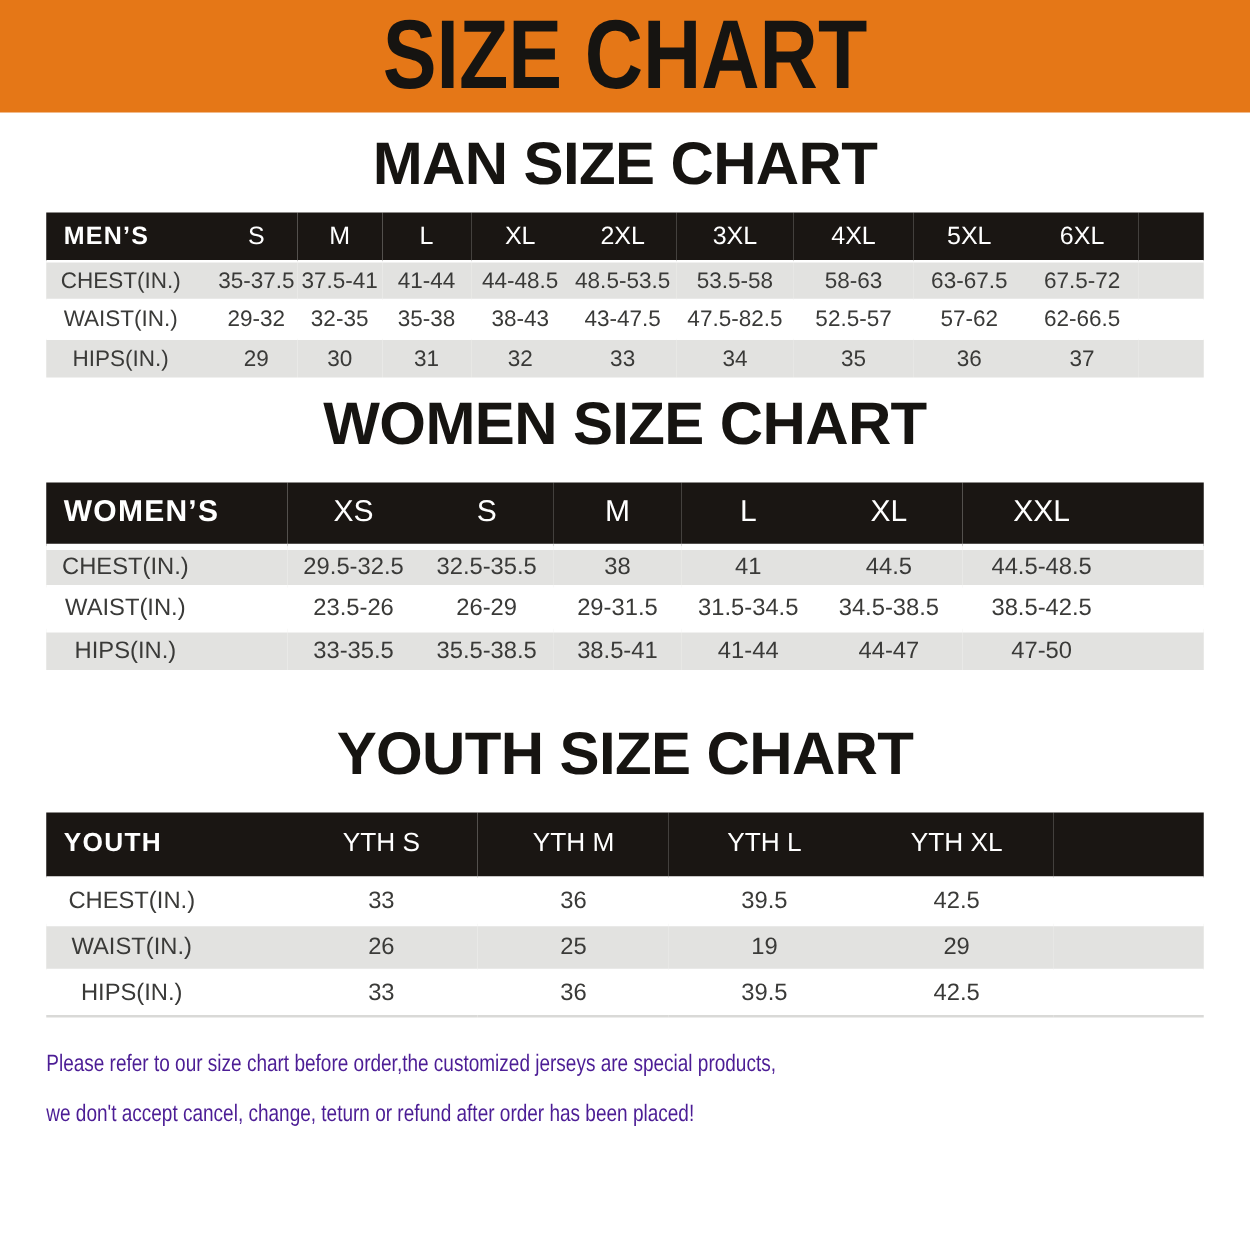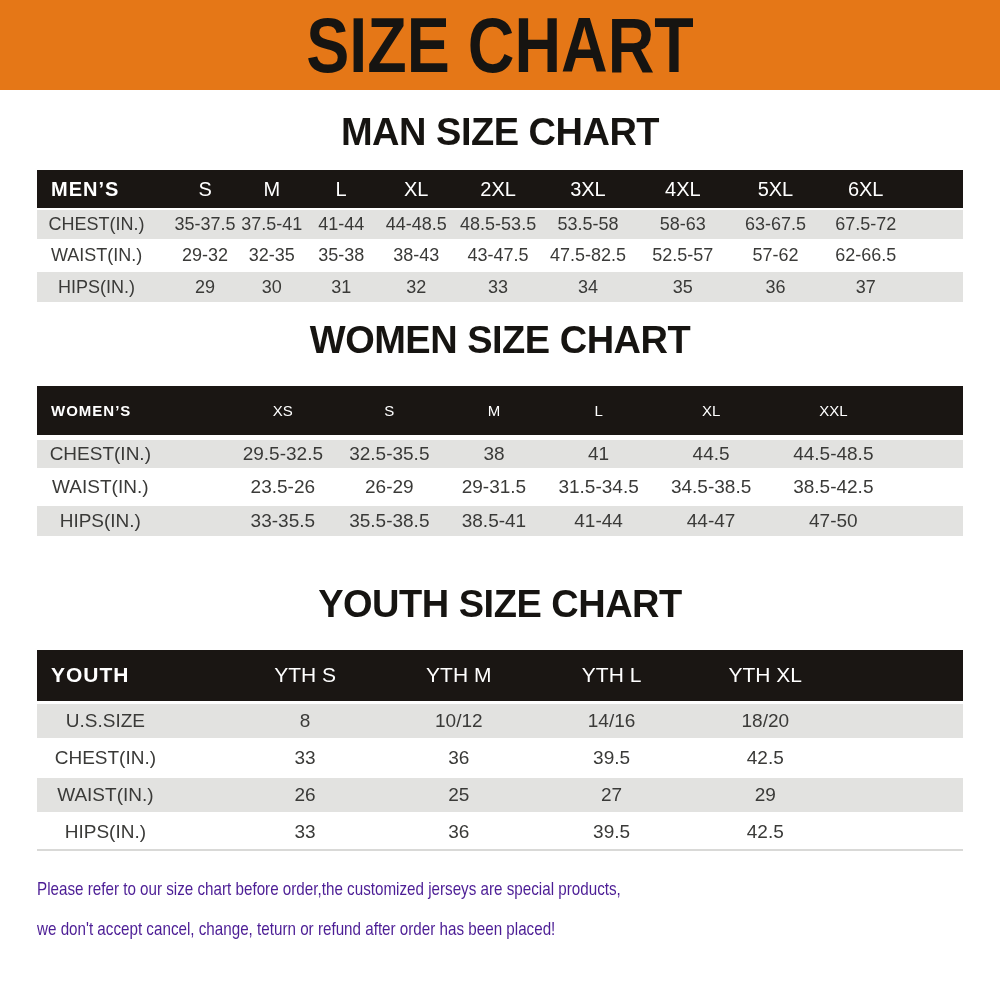--- a/index.html
+++ b/index.html
@@ -10,21 +10,21 @@
   .banner{
     height:90px;background:#e57717;
     display:flex;align-items:center;justify-content:center;
   }
   .banner-title{
     font-size:76px;font-weight:bold;color:#161411;line-height:1;
     transform:scale(0.85,1.03);letter-spacing:0;white-space:nowrap;
   }
   .section-heading{
     text-align:center;font-weight:bold;color:#161411;
-    font-size:38px;line-height:44px;margin:0;letter-spacing:-0.5px;
+    font-size:48px;line-height:44px;margin:0;letter-spacing:-0.5px;
   }
   #men-heading{margin:20px 0 16px;}
   #women-heading{margin:12px 0 24px;}
   #youth-heading{margin:46px 0 24px;}
 
   table.size-table{
     width:926px;margin:16px auto;border-collapse:collapse;table-layout:fixed;
   }
   tr.head{background:#1a1613;color:#ffffff;}
   tr.head th{font-weight:normal;text-align:center;padding:0;vertical-align:middle;}
@@ -39,21 +39,21 @@
 
   
   .men tr.head{height:39px;}
   .men tr.head th{font-size:20px;}
   .men th.rowhead{font-size:27px;}
   .men tr.data{height:31px;font-size:18px;}
   .men td.rowlabel{padding-right:16px;}
 
   
   .women tr.head{height:51px;}
-  .women tr.head th{font-size:15px;}
+  .women tr.head th{font-size:24px;}
   .women th.rowhead{font-size:28px;}
   .women tr.data{height:33px;border-top-width:5px;font-size:19px;}
   .women td.rowlabel{padding-right:66px;}
 
   
   .youth tr.head{height:52px;}
   .youth tr.head th{font-size:21px;}
   .youth th.rowhead{font-size:28px;}
   .youth tr.data{height:37px;border-top-width:3px;font-size:19px;}
   .youth td.rowlabel{padding-right:54px;}
@@ -215,41 +215,33 @@
   </colgroup>
   <tbody>
       <tr class="head">
     <th class="rowhead">YOUTH</th>
     <th>YTH S</th>
     <th>YTH M</th>
     <th>YTH L</th>
     <th>YTH XL</th>
     <th></th>
   </tr>
-  <tr class="data gray">
-    <td class="rowlabel">U.S.SIZE</td>
-    <td>8</td>
-    <td>10/12</td>
-    <td>14/16</td>
-    <td>18/20</td>
-    <td></td>
-  </tr>
   <tr class="data">
     <td class="rowlabel">CHEST(IN.)</td>
     <td>33</td>
     <td>36</td>
     <td>39.5</td>
     <td>42.5</td>
     <td></td>
   </tr>
   <tr class="data gray">
     <td class="rowlabel">WAIST(IN.)</td>
     <td>26</td>
     <td>25</td>
-    <td>27</td>
+    <td>19</td>
     <td>29</td>
     <td></td>
   </tr>
   <tr class="data">
     <td class="rowlabel">HIPS(IN.)</td>
     <td>33</td>
     <td>36</td>
     <td>39.5</td>
     <td>42.5</td>
     <td></td>

